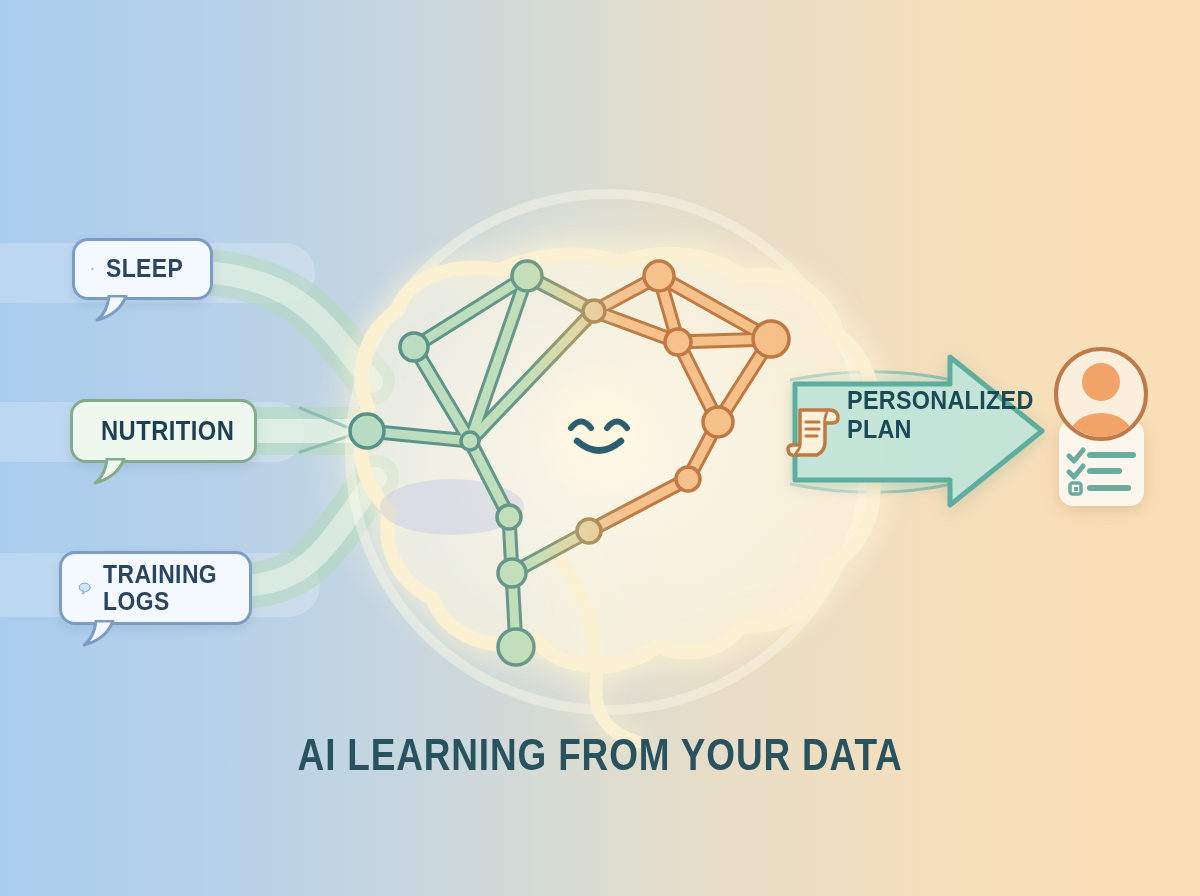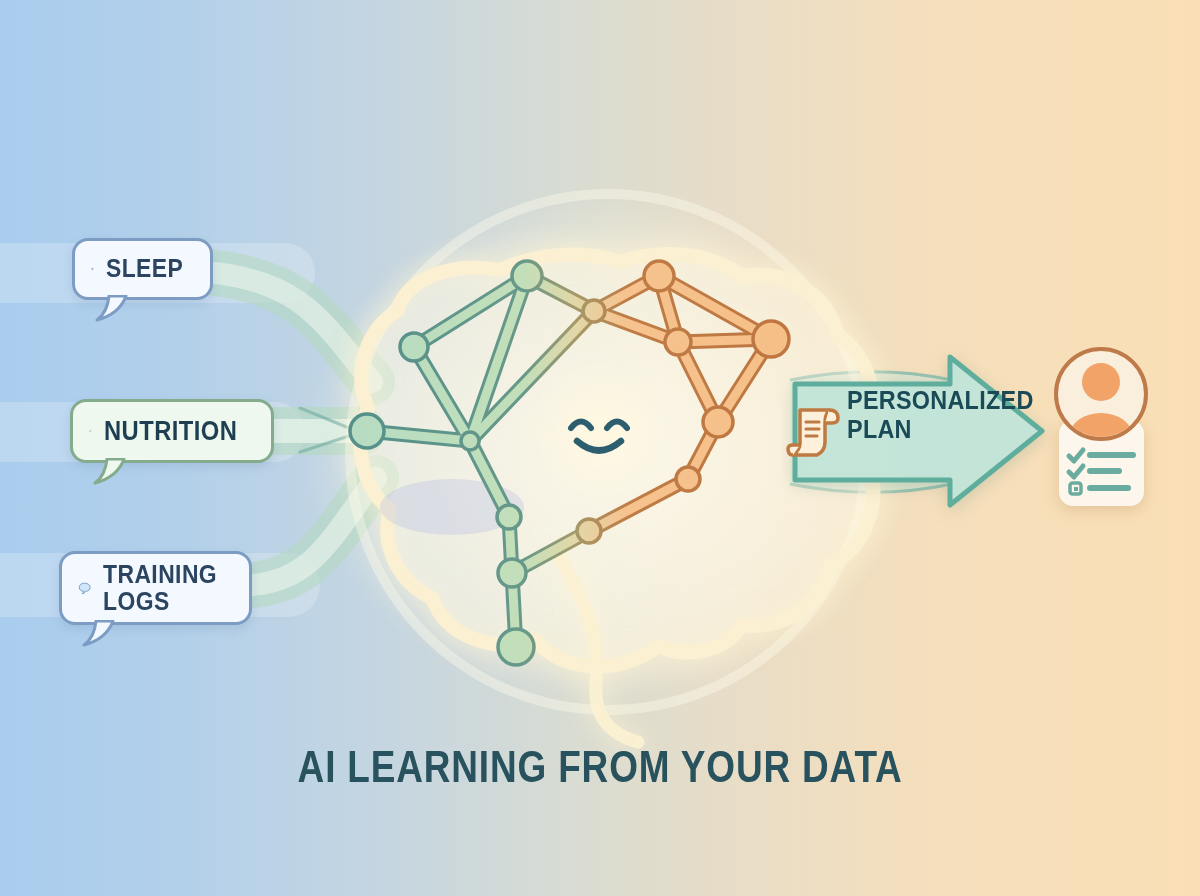--- a/index.html
+++ b/index.html
@@ -15,21 +15,21 @@
     box-shadow:0 4px 10px rgba(90,120,160,.18);
   }
   .bubble .blabel{
     font-weight:bold;letter-spacing:.5px;transform:scaleX(.88);transform-origin:left center;
     white-space:nowrap;line-height:1.04;
   }
   .bubble-blue{background:#f3f9ff;border:3px solid #7d9cc4;}
   .bubble-green{background:#eff8ee;border:3px solid #84ab8c;}
   .tail{position:absolute;left:18px;top:calc(100% - 2px);}
   .title{
-    position:absolute;z-index:2;left:0;right:0;top:730px;margin:12px;text-align:center;
+    position:absolute;z-index:2;left:0;right:0;top:730px;margin:0;text-align:center;
     font-size:44px;font-weight:bold;color:#28525e;letter-spacing:1px;
   }
   .title span{display:inline-block;transform:scaleX(.84);transform-origin:center;}
   .arrow-text{
     position:absolute;z-index:3;left:847px;top:386px;
     font-size:26px;font-weight:bold;color:#1b4a57;line-height:1.12;letter-spacing:.3px;
   }
   .arrow-text div{transform:scaleX(.9);transform-origin:left center;white-space:nowrap;}
 </style>
 </head>
@@ -223,21 +223,21 @@
     <svg width="38" height="38" viewBox="0 0 40 40">
       <path d="M24,7 A13.5,13.5 0 1 0 24,33 A16.5,16.5 0 0 1 24,7 Z" fill="#aac2e2" stroke="#5d88ba" stroke-width="2.5" stroke-linejoin="round"></path>
       <text x="26" y="16" font-size="14" font-weight="bold" fill="#5d88ba" font-family="Liberation Sans, sans-serif">z</text>
     </svg>
     <span class="blabel" style="font-size:26px;color:#2b4560;">SLEEP</span>
     <svg class="tail" width="40" height="28" viewBox="0 0 40 28">
       <path d="M4,25 C11,20 15,11 16,1 L33,1 C29,12 19,21 4,25 Z" fill="#f3f9ff" stroke="#7d9cc4" stroke-width="3" stroke-linejoin="round"></path>
     </svg>
   </div>
 
-  <div class="bubble bubble-green" style="left:70px;top:399px;width:204px;height:64px;">
+  <div class="bubble bubble-green" style="left:70px;top:399px;width:187px;height:64px;">
     <svg width="36" height="38" viewBox="0 0 40 42">
       <path d="M20,13 C14,8 6,11 6,20 C6,28 12,35 16.5,35 C18,34.2 22,34.2 23.5,35 C28,35 34,28 34,20 C34,11 26,8 20,13 Z" fill="#c8e0ba" stroke="#86ab83" stroke-width="2.5" stroke-linejoin="round"></path>
       <path d="M20,12 C20,8 22,6 24.5,4.5" fill="none" stroke="#86ab83" stroke-width="2.5" stroke-linecap="round"></path>
       <path d="M21,9 C21,4 26,1.5 29.5,2.5 C29.5,7 25,10 21,9 Z" fill="none" stroke="#86ab83" stroke-width="2.2" stroke-linejoin="round"></path>
     </svg>
     <span class="blabel" style="font-size:27px;color:#1e3f51;">NUTRITION</span>
     <svg class="tail" width="40" height="28" viewBox="0 0 40 28">
       <path d="M4,25 C11,20 15,11 16,1 L33,1 C29,12 19,21 4,25 Z" fill="#eff8ee" stroke="#84ab8c" stroke-width="3" stroke-linejoin="round"></path>
     </svg>
   </div>

